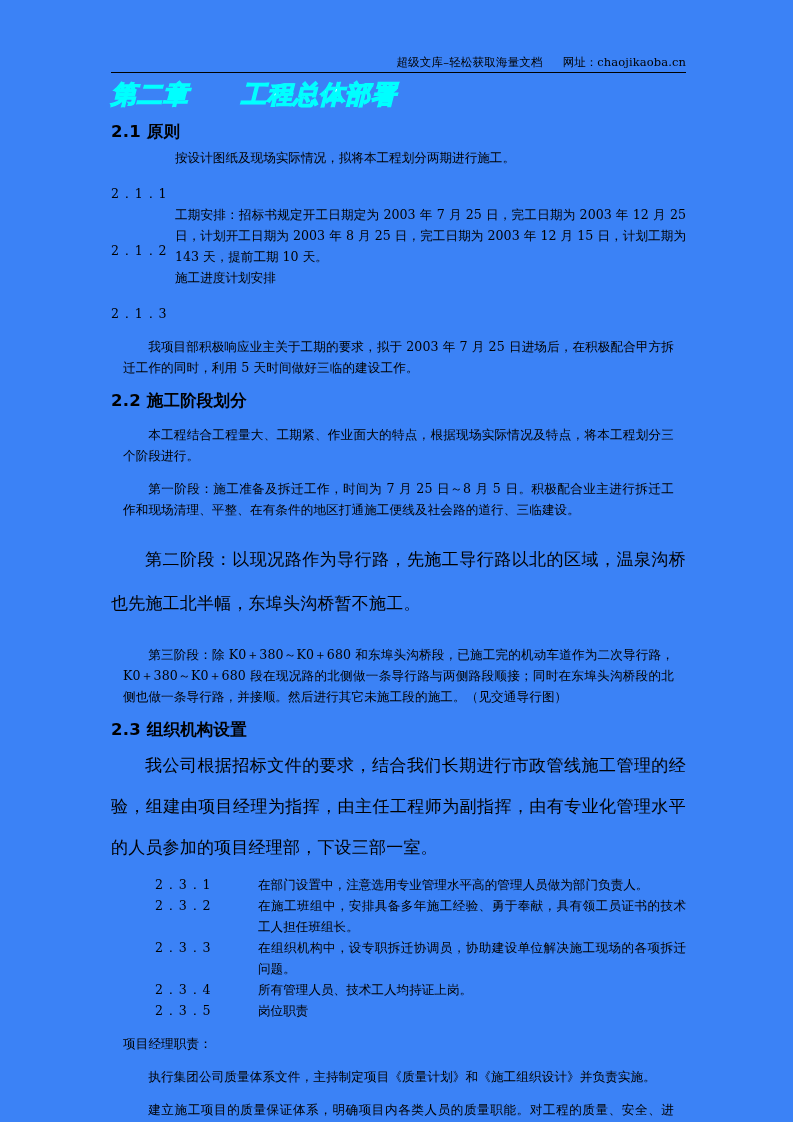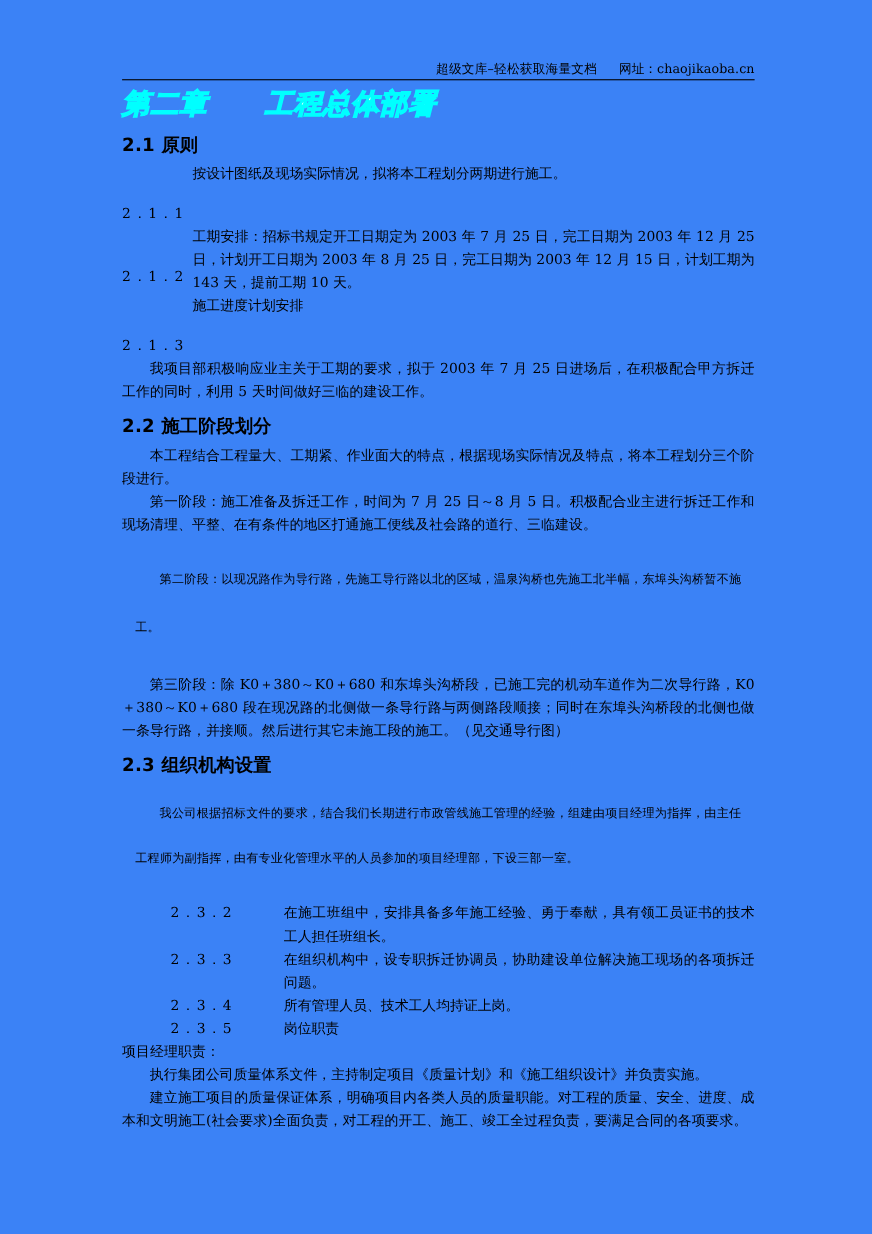--- a/index.html
+++ b/index.html
@@ -62,21 +62,21 @@
     font-family: "DejaVu Sans", "Liberation Sans", sans-serif;
     font-size: 16.5px;
     font-weight: 700;
     line-height: 22px;
     color: #000;
     letter-spacing: 0.2px;
   }
 
   
   p.body {
-    margin: 0;
+    margin: 12px;
     font-size: 12.6px;
     line-height: 21px;
     text-align: justify;
     text-justify: inter-ideograph;
     letter-spacing: 0.1px;
   }
   p.body.indent { text-indent: 2em; }
 
   
   .num-row {
@@ -97,27 +97,28 @@
   }
 
   
   .lvl1 .num { width: 64px; margin-top: 36px; }
   
   .lvl2 { padding-left: 44px; }
   .lvl2 .num { width: 103px; }
 
   
   p.big {
-    margin: 12px;
-    font-size: 11px;
+    margin: 0;
+    font-size: 17px;
     line-height: 41px;
     text-align: justify;
     text-justify: inter-ideograph;
     text-indent: 2em;
     letter-spacing: 0.2px;
+    font-family: Liberation Serif, serif;
   }
   p.big.spaced { line-height: 44px; }
 
   .gap-sm { height: 6px; }
 </style>
 </head>
 <body>
 
 <div id="page">
   <div class="content">
@@ -157,20 +158,24 @@
     <div class="gap-sm"></div>
 
     <p class="body indent">第三阶段：除 K0＋380～K0＋680 和东埠头沟桥段，已施工完的机动车道作为二次导行路，K0＋380～K0＋680 段在现况路的北侧做一条导行路与两侧路段顺接；同时在东埠头沟桥段的北侧也做一条导行路，并接顺。然后进行其它未施工段的施工。（见交通导行图）</p>
 
     <h2 class="sec">2.3 组织机构设置</h2>
 
     <p class="big">我公司根据招标文件的要求，结合我们长期进行市政管线施工管理的经验，组建由项目经理为指挥，由主任工程师为副指挥，由有专业化管理水平的人员参加的项目经理部，下设三部一室。</p>
 
     <div class="gap-sm"></div>
 
+    <div class="num-row lvl2">
+      <span class="num">2．3．1</span>
+      <span class="txt">在部门设置中，注意选用专业管理水平高的管理人员做为部门负责人。</span>
+    </div>
 
     <div class="num-row lvl2">
       <span class="num">2．3．2</span>
       <span class="txt">在施工班组中，安排具备多年施工经验、勇于奉献，具有领工员证书的技术工人担任班组长。</span>
     </div>
 
     <div class="num-row lvl2">
       <span class="num">2．3．3</span>
       <span class="txt">在组织机构中，设专职拆迁协调员，协助建设单位解决施工现场的各项拆迁问题。</span>
     </div>

